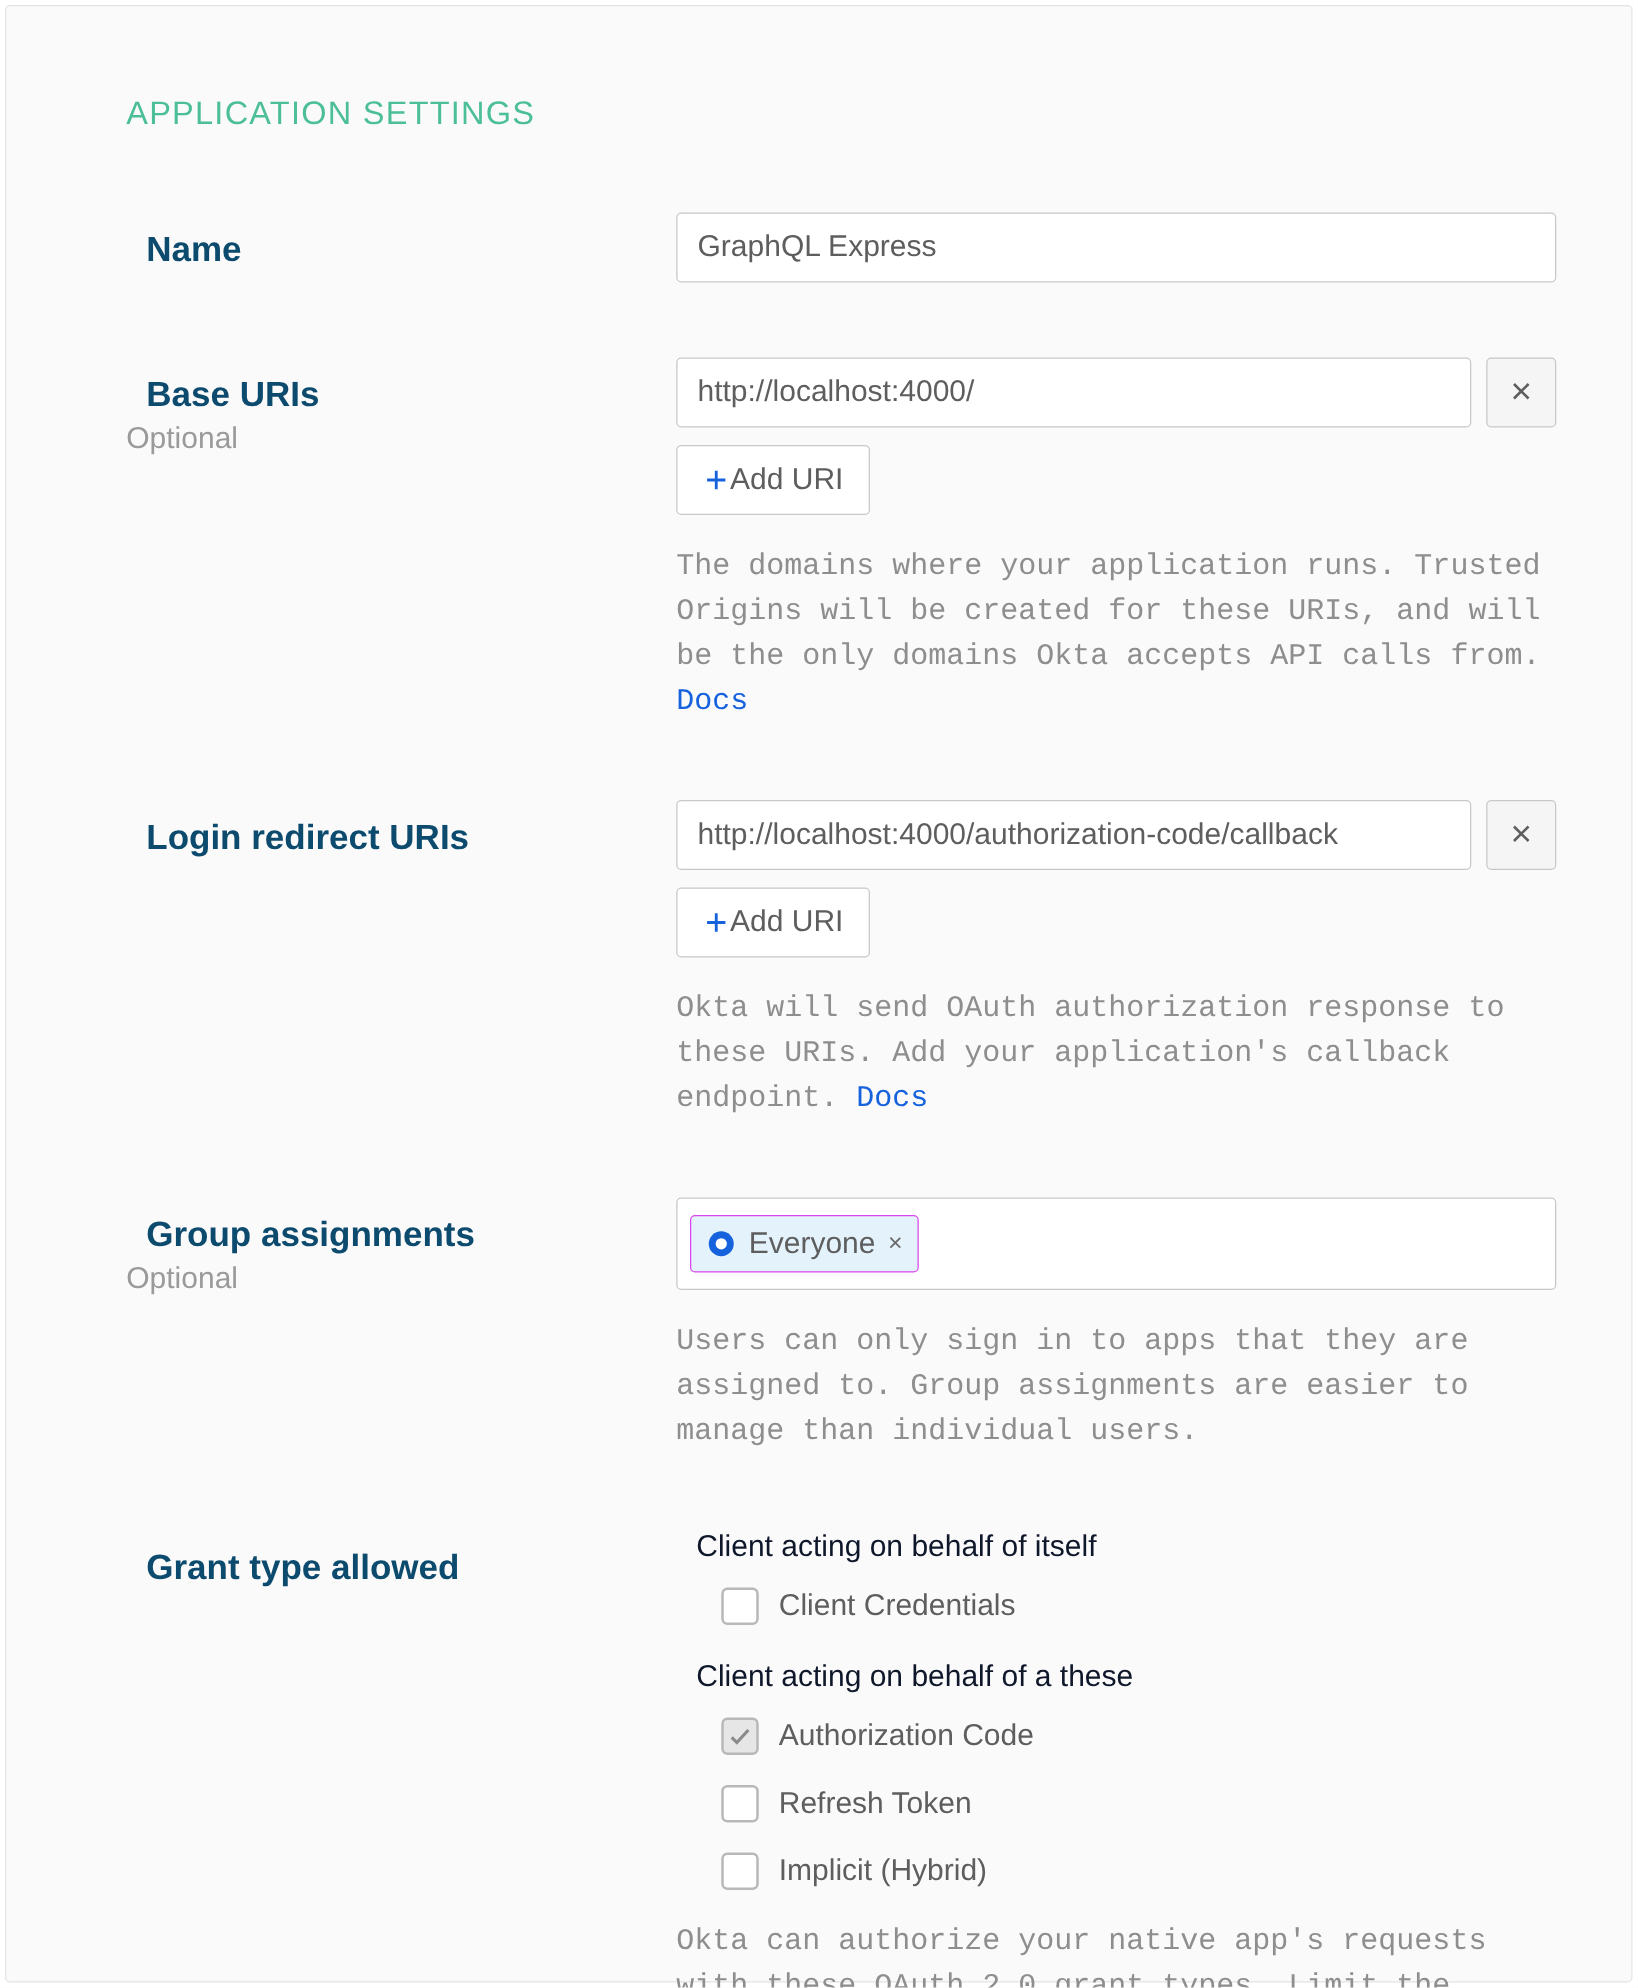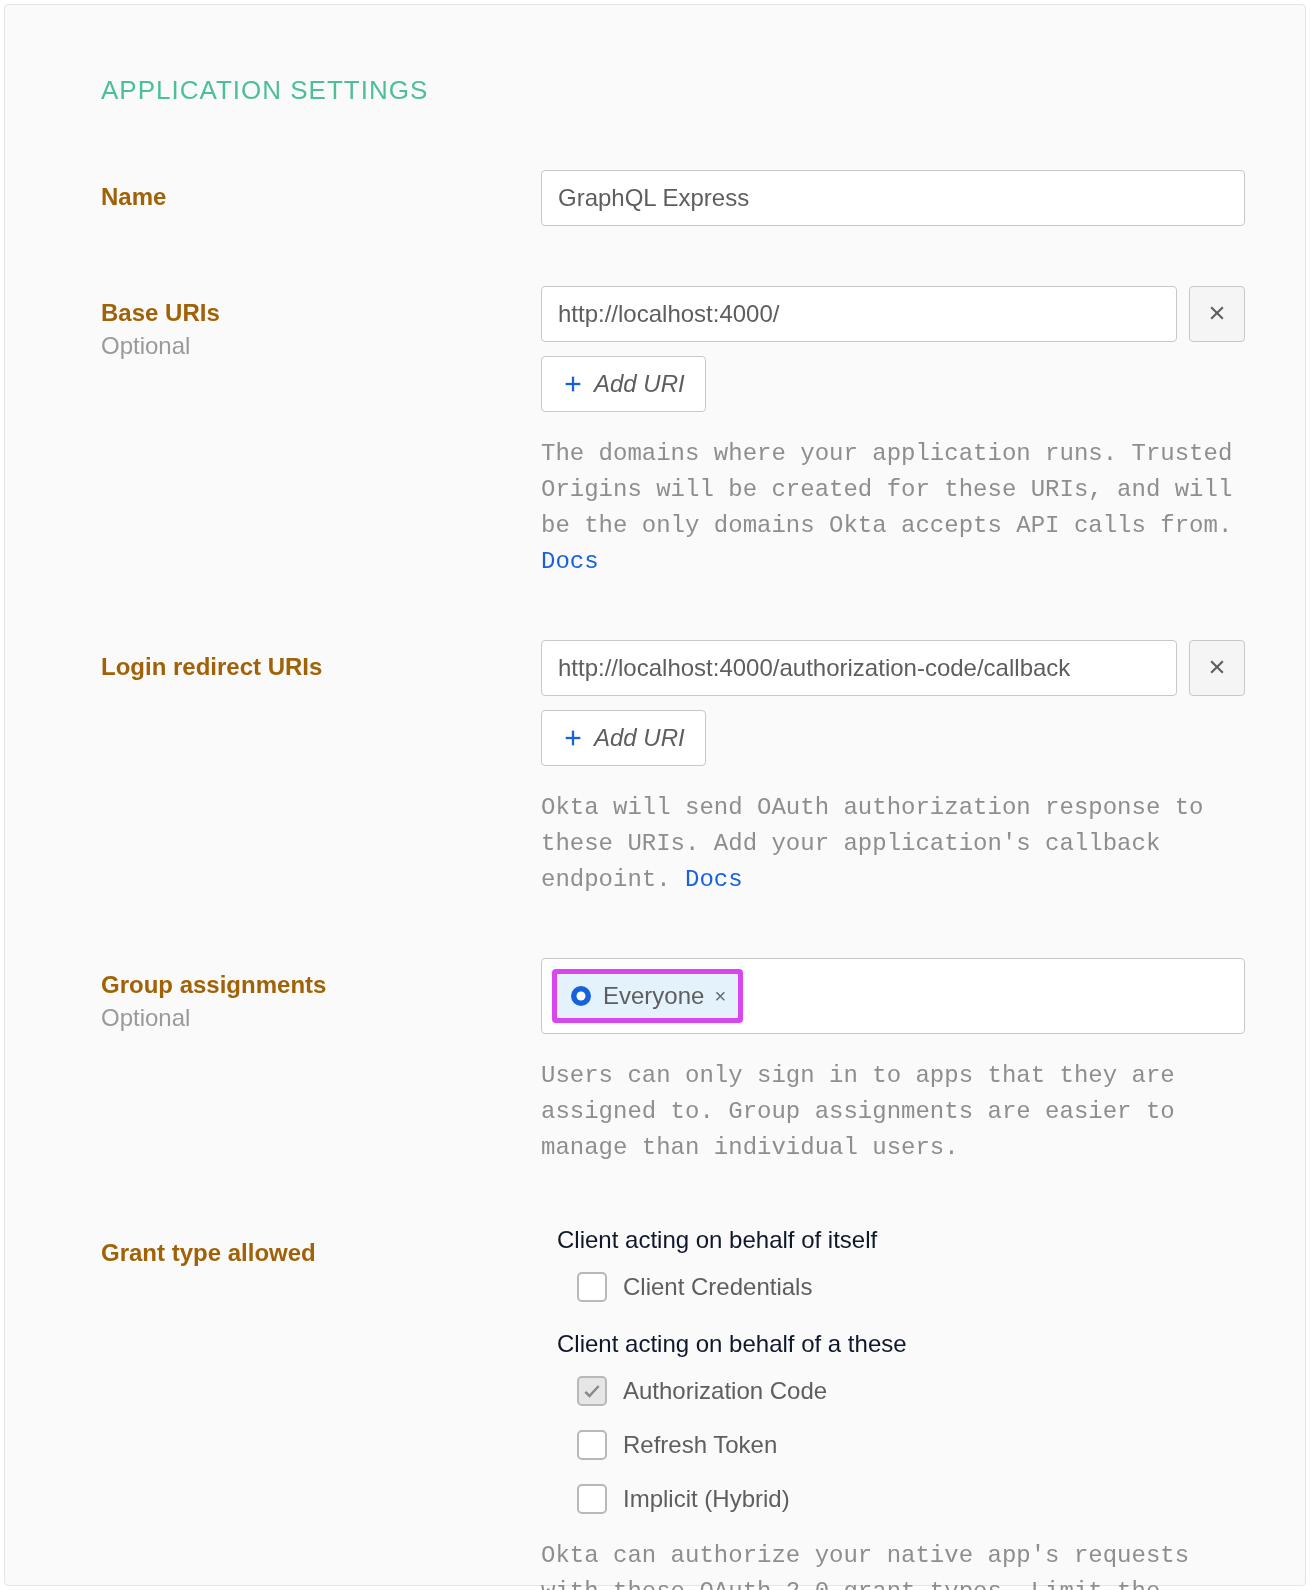--- a/index.html
+++ b/index.html
@@ -29,24 +29,25 @@
     display: flex;
     align-items: flex-start;
     margin-bottom: 60px;
   }
   .label-col {
     width: 440px;
     flex: 0 0 440px;
     padding-top: 10px;
   }
   .label-main {
-    font-size: 24px;
+    font-size: 28px;
     font-weight: 600;
-    color: #a16207;
+    color: #0c4a6e;
     line-height: 1.4;
+    margin-left: 16px;
   }
   .label-sub {
     font-size: 24px;
     font-weight: 400;
     color: #9a9a9a;
     margin-top: 2px;
   }
   .field-col {
     flex: 1;
   }
@@ -76,32 +77,30 @@
     display: flex;
     align-items: center;
     justify-content: center;
     cursor: pointer;
     color: #5e5e5e;
   }
   .remove-btn svg { width: 20px; height: 20px; }
   .add-btn {
     display: inline-flex;
     align-items: center;
-    gap: 10px;
     height: 56px;
     padding: 0 20px;
     border: 1px solid #c8c8c8;
     border-radius: 4px;
     background: #fff;
     font-size: 24px;
     color: #5e5e5e;
     cursor: pointer;
     margin-top: 14px;
     font-family: inherit;
-    font-style: italic;
   }
   .add-btn .plus-icon { color: #1662dd; display:flex; }
   .add-btn .plus-icon svg { width: 22px; height: 22px; }
   .help-text {
     font-size: 24px;
     color: #8e8e8e;
     line-height: 1.5;
     margin-top: 24px;
     font-family: Liberation Mono, monospace;
   }
@@ -119,21 +118,21 @@
     padding: 10px;
     display: flex;
     align-items: center;
     gap: 8px;
   }
   .token {
     display: inline-flex;
     align-items: center;
     gap: 10px;
     background: #e4f2fb;
-    border: 5px solid #d946ef;
+    border: 1px solid #d946ef;
     border-radius: 4px;
     padding: 8px 12px;
     font-size: 24px;
     color: #5e5e5e;
   }
   .token .token-remove {
     color: #6a6a6a;
     font-size: 20px;
     cursor: pointer;
     line-height: 1;

